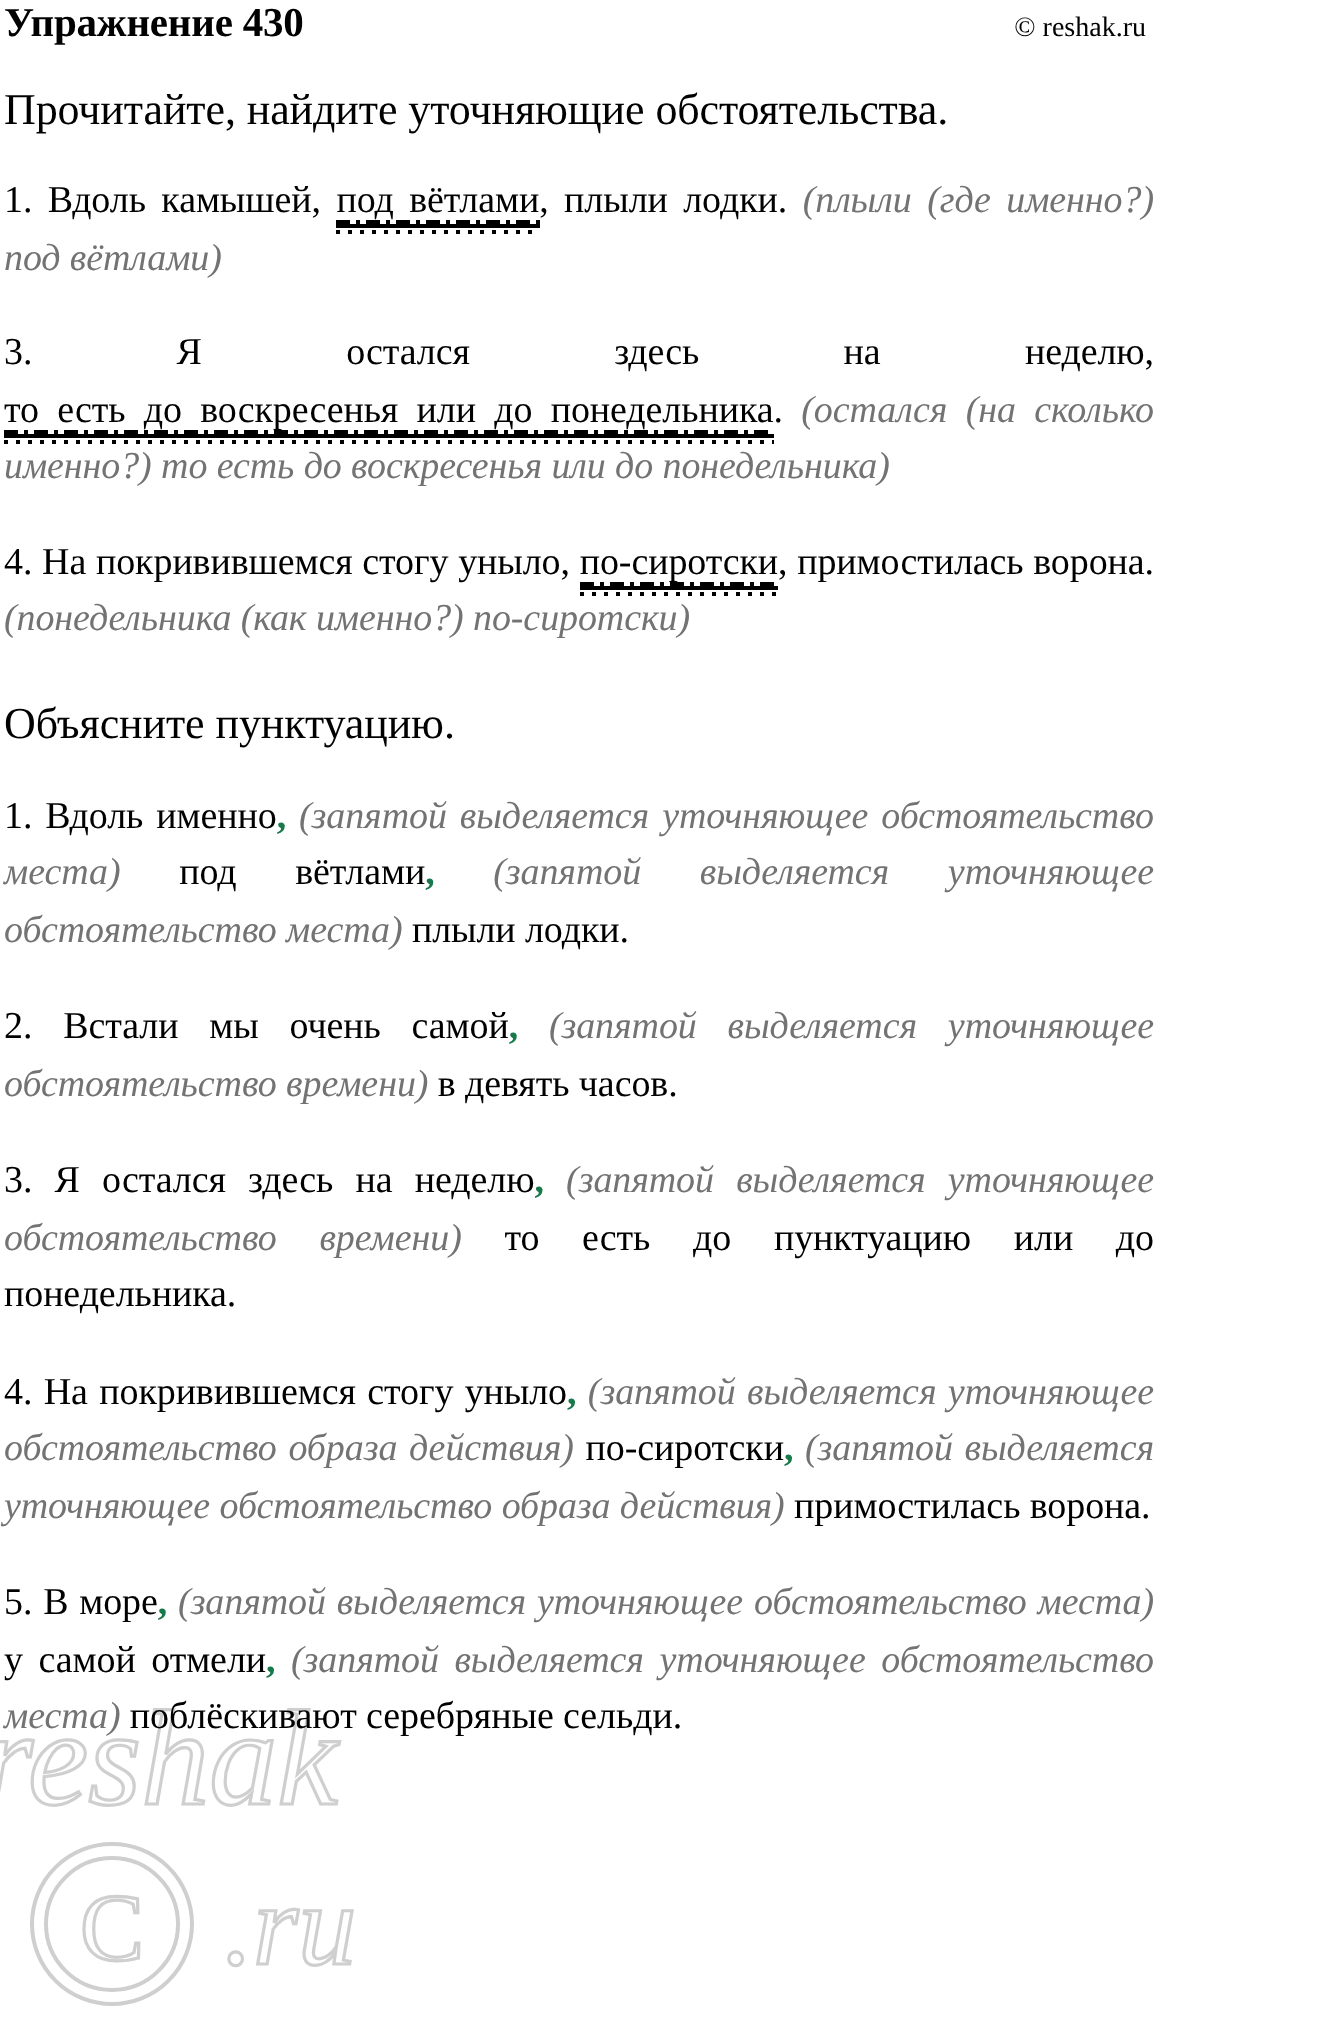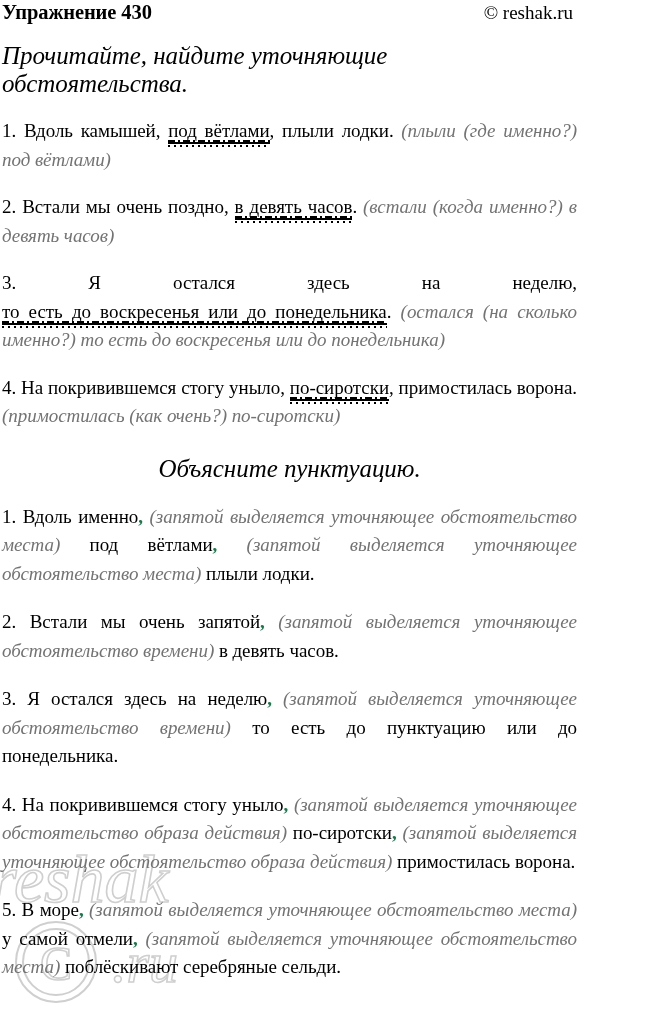--- a/index.html
+++ b/index.html
@@ -34,36 +34,34 @@
     height: 26px;
     padding-top: 1px;
   }
   .ex-title {
     font-size: 20.5px;
     font-weight: bold;
     letter-spacing: -0.1px;
     white-space: nowrap;
   }
   .credit {
-    font-size: 19px;
+    font-size: 14px;
     font-weight: normal;
     white-space: nowrap;
     padding-right: 4px;
   }
 
   
   .prompt {
-    font-style: italic;
-    font-size: 25px;
+    font-size: 22px;
     margin-top: 15px;
     letter-spacing: -0.05px;
   }
   .prompt.second {
     margin-top: 24px;
-    text-align: center;
   }
 
   
   .item {
     font-size: 19px;
     line-height: 28.5px;
     text-align: justify;
     margin-top: 19px;
     letter-spacing: -0.05px;
   }
@@ -160,45 +158,42 @@
   </div>
 
   <div class="prompt">Прочитайте, найдите уточняющие обстоятельства.</div>
 
   <div class="block-a">
 
     <p class="item">
       <span>1.</span><span> Вдоль камышей, </span><span class="dashdot"><span>под вётлами</span><span class="dots"></span></span><span>, плыли лодки. </span><span class="note">(плыли (где именно?) под вётлами)</span>
     </p>
 
-    <p class="item">
-      <span>2.</span><span> Встали мы очень поздно, </span><span class="dashdot"><span>в девять часов</span><span class="dots"></span></span><span>. </span><span class="note">(встали (когда именно?) в девять часов)</span>
-    </p>
 
     <p class="item">
       <span>3.</span><span> Я остался здесь на неделю, </span><span class="dashdot"><span>то есть до воскресенья или до понедельника</span><span class="dots"></span></span><span>. </span><span class="note">(остался (на сколько именно?) то есть до воскресенья или до понедельника)</span>
     </p>
 
     <p class="item">
-      <span>4.</span><span> На покривившемся стогу уныло, </span><span class="dashdot"><span>по-сиротски</span><span class="dots"></span></span><span>, примостилась ворона. </span><span class="note">(примостилась (как очень?) по-сиротски)</span>
+      <span>4.</span><span> На покривившемся стогу уныло, </span><span class="dashdot"><span>по-сиротски</span><span class="dots"></span></span><span>, примостилась ворона. </span><span class="note">(понедельника (как именно?) по-сиротски)</span>
     </p>
 
 
   </div>
 
   <div class="prompt second">Объясните пунктуацию.</div>
 
   <div class="block-b">
 
     <p class="item">
       <span>1.</span><span> Вдоль именно</span><span class="gcomma">,</span><span class="note"> (запятой выделяется уточняющее обстоятельство места) </span><span>под вётлами</span><span class="gcomma">,</span><span class="note"> (запятой выделяется уточняющее обстоятельство места) </span><span>плыли лодки.</span>
     </p>
 
     <p class="item">
-      <span>2.</span><span> Встали мы очень запятой</span><span class="gcomma">,</span><span class="note"> (запятой выделяется уточняющее обстоятельство времени) </span><span>в девять часов.</span>
+      <span>2.</span><span> Встали мы очень самой</span><span class="gcomma">,</span><span class="note"> (запятой выделяется уточняющее обстоятельство времени) </span><span>в девять часов.</span>
     </p>
 
     <p class="item">
       <span>3.</span><span> Я остался здесь на неделю</span><span class="gcomma">,</span><span class="note"> (запятой выделяется уточняющее обстоятельство времени) </span><span>то есть до пунктуацию или до понедельника.</span>
     </p>
 
     <p class="item">
       <span>4.</span><span> На покривившемся стогу уныло</span><span class="gcomma">,</span><span class="note"> (запятой выделяется уточняющее обстоятельство образа действия) </span><span>по-сиротски</span><span class="gcomma">,</span><span class="note"> (запятой выделяется уточняющее обстоятельство образа действия) </span><span>примостилась ворона.</span>
     </p>
 

